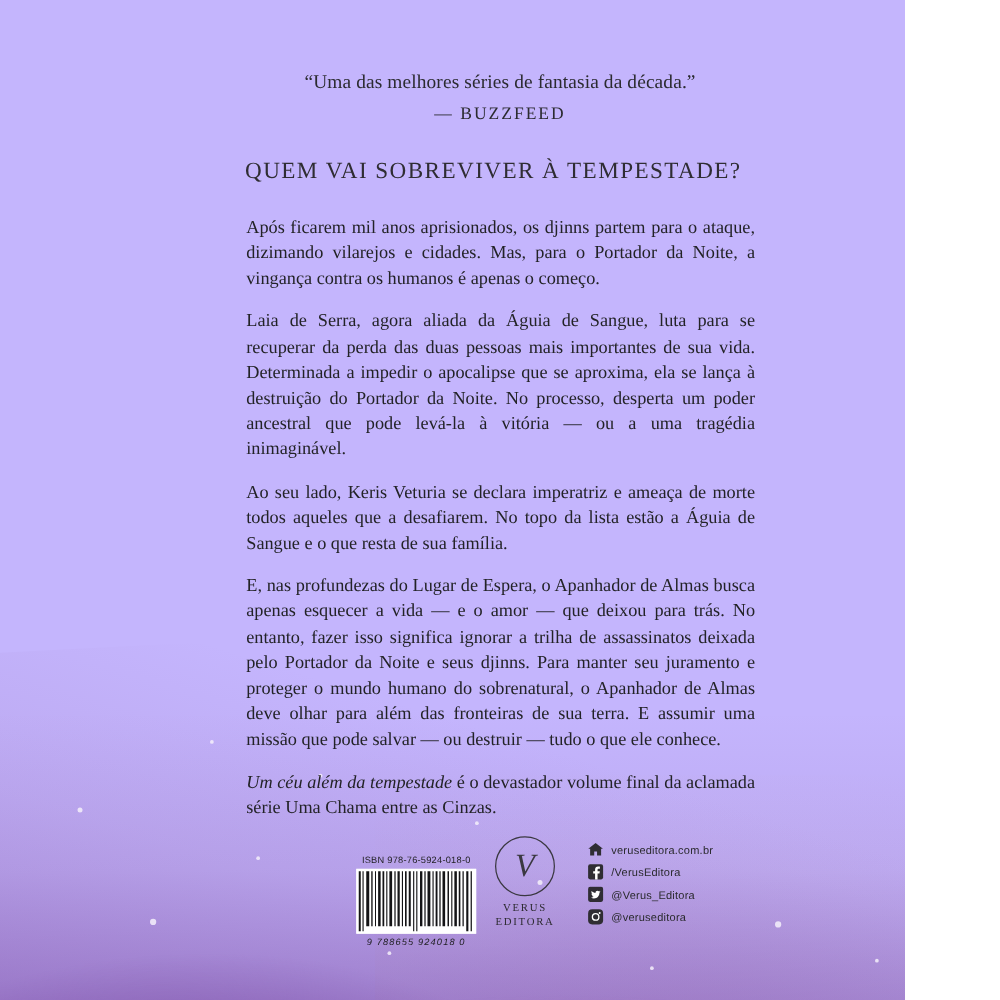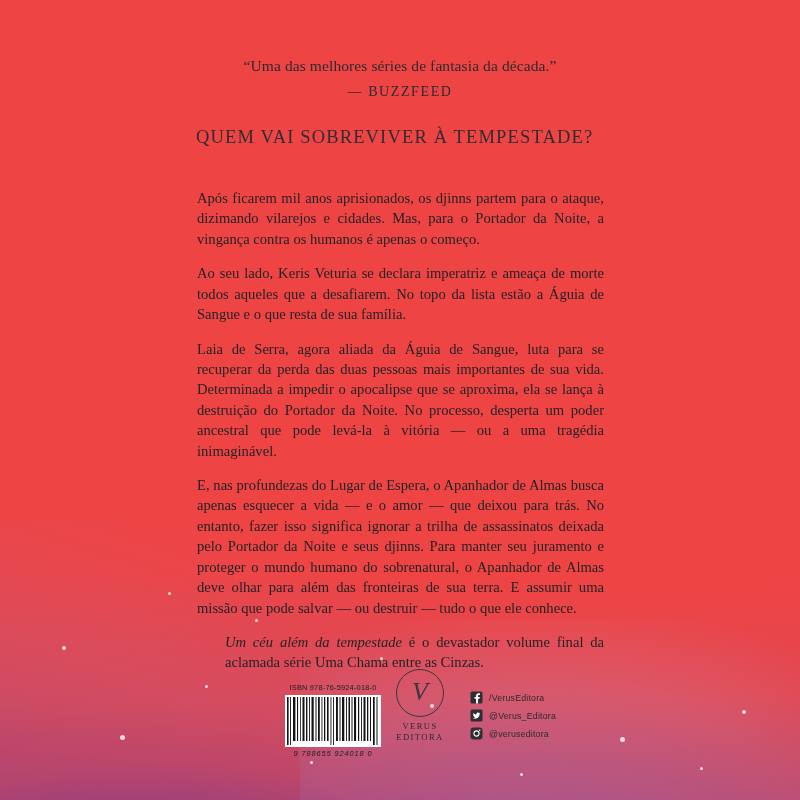--- a/index.html
+++ b/index.html
@@ -9,23 +9,23 @@
   body {
     width: 800px;
     height: 800px;
     background: #ffffff;
     font-family: "Liberation Serif", serif;
     overflow: hidden;
   }
 
   .page {
     position: relative;
-    width: 800px;
+    width: 724px;
     height: 800px;
-    background: #ef4444;
+    background: #c4b5fd;
     overflow: hidden;
   }
 
   
   .wash {
     position: absolute;
     left: 0;
     bottom: 0;
     width: 800px;
     height: 420px;
@@ -102,34 +102,34 @@
     left: 196px;
     width: 520px;
     font-size: 18.5px;
     letter-spacing: 1.15px;
     color: #2f2d33;
   }
 
   
   .body-copy {
     position: absolute;
-    top: 188px;
+    top: 172px;
     left: 197px;
     width: 407px;
     color: #232327;
   }
   .body-copy p {
     margin: 0 0 14px 0;
     font-size: 14.6px;
     line-height: 1.40;
     text-align: justify;
     text-justify: inter-word;
     hyphens: manual;
   }
-  .body-copy p:last-child { margin-bottom: 0; margin-left: 28px; }
+  .body-copy p:last-child { margin-bottom: 0; }
   .body-copy em { font-style: italic; }
 
   
   .footer {
     position: absolute;
     left: 0;
     bottom: 42px;
     width: 800px;
     height: 110px;
   }
@@ -260,22 +260,22 @@
 
   <div class="blurb">
     <div class="blurb-quote">“Uma das melhores séries de fantasia da década.”</div>
     <div class="blurb-source">— BUZZFEED</div>
   </div>
 
   <div class="headline">QUEM VAI SOBREVIVER À TEMPESTADE?</div>
 
   <div class="body-copy">
     <p>Após ficarem mil anos aprisionados, os djinns partem para o ataque, dizimando vilarejos e cidades. Mas, para o Portador da Noite, a vingança contra os humanos é apenas o começo.</p>
+    <p>Laia de Serra, agora aliada da Águia de Sangue, luta para se recuperar da perda das duas pessoas mais importantes de sua vida. Determinada a impedir o apocalipse que se aproxima, ela se lança à destruição do Portador da Noite. No processo, desperta um poder ancestral que pode levá-la à vitória — ou a uma tragédia inimaginável.</p>
     <p>Ao seu lado, Keris Veturia se declara imperatriz e ameaça de morte todos aqueles que a desafiarem. No topo da lista estão a Águia de Sangue e o que resta de sua família.</p>
-    <p>Laia de Serra, agora aliada da Águia de Sangue, luta para se recuperar da perda das duas pessoas mais importantes de sua vida. Determinada a impedir o apocalipse que se aproxima, ela se lança à destruição do Portador da Noite. No processo, desperta um poder ancestral que pode levá-la à vitória — ou a uma tragédia inimaginável.</p>
     <p>E, nas profundezas do Lugar de Espera, o Apanhador de Almas busca apenas esquecer a vida — e o amor — que deixou para trás. No entanto, fazer isso significa ignorar a trilha de assassinatos deixada pelo Portador da Noite e seus djinns. Para manter seu juramento e proteger o mundo humano do sobrenatural, o Apanhador de Almas deve olhar para além das fronteiras de sua terra. E assumir uma missão que pode salvar — ou destruir — tudo o que ele conhece.</p>
     <p><em>Um céu além da tempestade</em><span> é o devastador volume final da aclamada série Uma Chama entre as Cinzas.</span></p>
   </div>
 
   <div class="footer">
 
     <div class="barcode-block">
       <div class="isbn-text">ISBN 978-76-5924-018-0</div>
       <svg class="barcode-box" viewBox="0 0 96 52" preserveAspectRatio="none">
         <rect x="0" y="0" width="96" height="52" fill="#ffffff"></rect>
@@ -320,20 +320,28 @@
         <span class="v-glyph">V</span>
       </div>
       <div class="publisher-name">
         <div>VERUS</div>
         <div>EDITORA</div>
       </div>
     </div>
 
     <div class="social">
 
+      <div class="social-row">
+        <span class="social-ico">
+          <svg width="13" height="13" viewBox="0 0 16 16">
+              <path fill="currentColor" d="M8 1.6 0.8 7.4h1.8V14h4V10h2.8v4h4V7.4h1.8z"></path>
+            </svg>
+        </span>
+        <span class="social-label">veruseditora.com.br</span>
+      </div>
 
       <div class="social-row">
         <span class="social-ico">
           <svg width="13" height="13" viewBox="0 0 16 16">
               <rect x="0.6" y="0.6" width="14.8" height="14.8" rx="2" fill="currentColor"></rect>
               <path fill="#ffffff" d="M9.9 15.4V9.6h1.9l0.3-2.3H9.9V5.9c0-0.66 0.18-1.1 1.13-1.1H12.2V2.72C11.98 2.69 11.26 2.63 10.42 2.63c-1.76 0-2.96 1.07-2.96 3.04v1.66H5.6v2.3h1.86v5.77z"></path>
             </svg>
         </span>
         <span class="social-label">/VerusEditora</span>
       </div>

